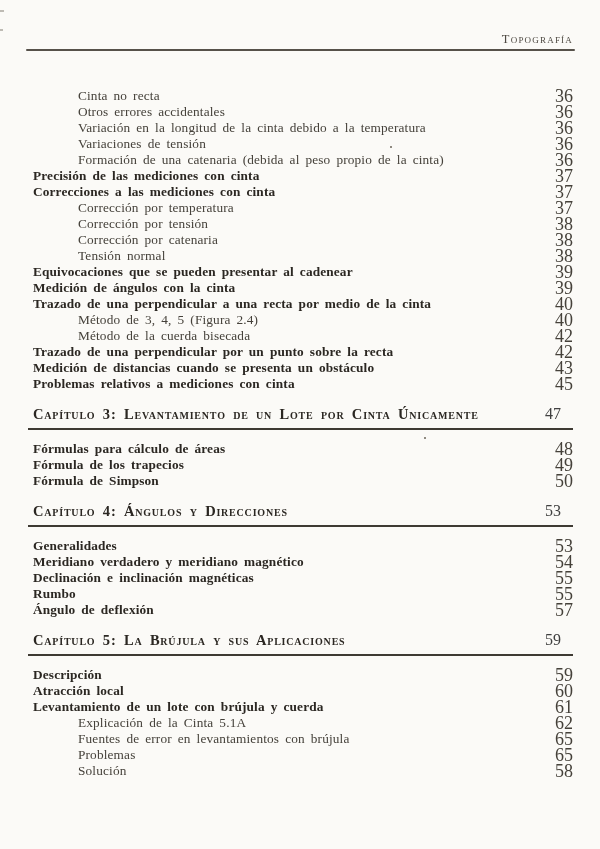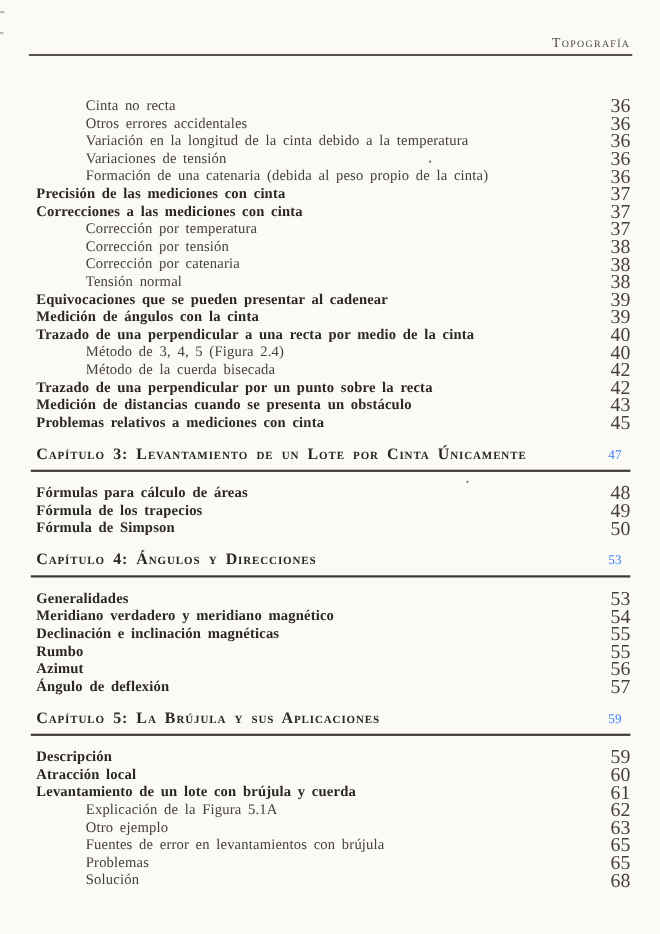--- a/index.html
+++ b/index.html
@@ -89,26 +89,26 @@
     color: #2b2722;
   }
   .chapter-heading .heading-title {
     padding-left: 5px;
     white-space: nowrap;
     text-align: right;
   }
   .chapter-heading .heading-page {
     margin-left: auto;
     min-width: 28px;
-    text-align: center;
+    text-align: left;
     font-weight: normal;
     font-variant: normal;
     letter-spacing: 0;
-    font-size: 12px;
-    color: #3b82f6;
+    font-size: 16px;
+    color: #404040;
   }
   
   .speck {
     position: absolute;
     background: #6b655a;
     border-radius: 50%;
   }
   .edge-mark {
     position: absolute;
     left: 0;
@@ -236,24 +236,20 @@
         </div>
         <div class="toc-row">
           <span class="row-title">Declinación e inclinación magnéticas</span>
           <span class="row-page">55</span>
         </div>
         <div class="toc-row">
           <span class="row-title">Rumbo</span>
           <span class="row-page">55</span>
         </div>
         <div class="toc-row">
-          <span class="row-title">Azimut</span>
-          <span class="row-page">56</span>
-        </div>
-        <div class="toc-row">
           <span class="row-title">Ángulo de deflexión</span>
           <span class="row-page">57</span>
         </div>
       </section>
       <section class="toc-section">
         <div class="chapter-heading">
           <span class="heading-title">Capítulo 5: La Brújula y sus Aplicaciones</span>
           <span class="heading-page">59</span>
         </div>
         <div class="toc-row">
@@ -262,38 +258,34 @@
         </div>
         <div class="toc-row">
           <span class="row-title">Atracción local</span>
           <span class="row-page">60</span>
         </div>
         <div class="toc-row">
           <span class="row-title">Levantamiento de un lote con brújula y cuerda</span>
           <span class="row-page">61</span>
         </div>
         <div class="toc-row sub">
-          <span class="row-title">Explicación de la Figura 5.1A</span>
+          <span class="row-title">Explicación de la Cinta 5.1A</span>
           <span class="row-page">62</span>
-        </div>
-        <div class="toc-row sub">
-          <span class="row-title">Otro ejemplo</span>
-          <span class="row-page">63</span>
         </div>
         <div class="toc-row sub">
           <span class="row-title">Fuentes de error en levantamientos con brújula</span>
           <span class="row-page">65</span>
         </div>
         <div class="toc-row sub">
           <span class="row-title">Problemas</span>
           <span class="row-page">65</span>
         </div>
         <div class="toc-row sub">
           <span class="row-title">Solución</span>
-          <span class="row-page">68</span>
+          <span class="row-page">58</span>
         </div>
       </section>
     </main>
 
   <div class="speck" style="left:390px; top:146px; width:2px; height:2px;"></div>
   <div class="speck" style="left:424px; top:437px; width:2px; height:2px;"></div>
   <div class="edge-mark" style="top:10px; width:4px; height:2px;"></div>
   <div class="edge-mark" style="top:29px; width:3px; height:2px;"></div>
 </div>
 

